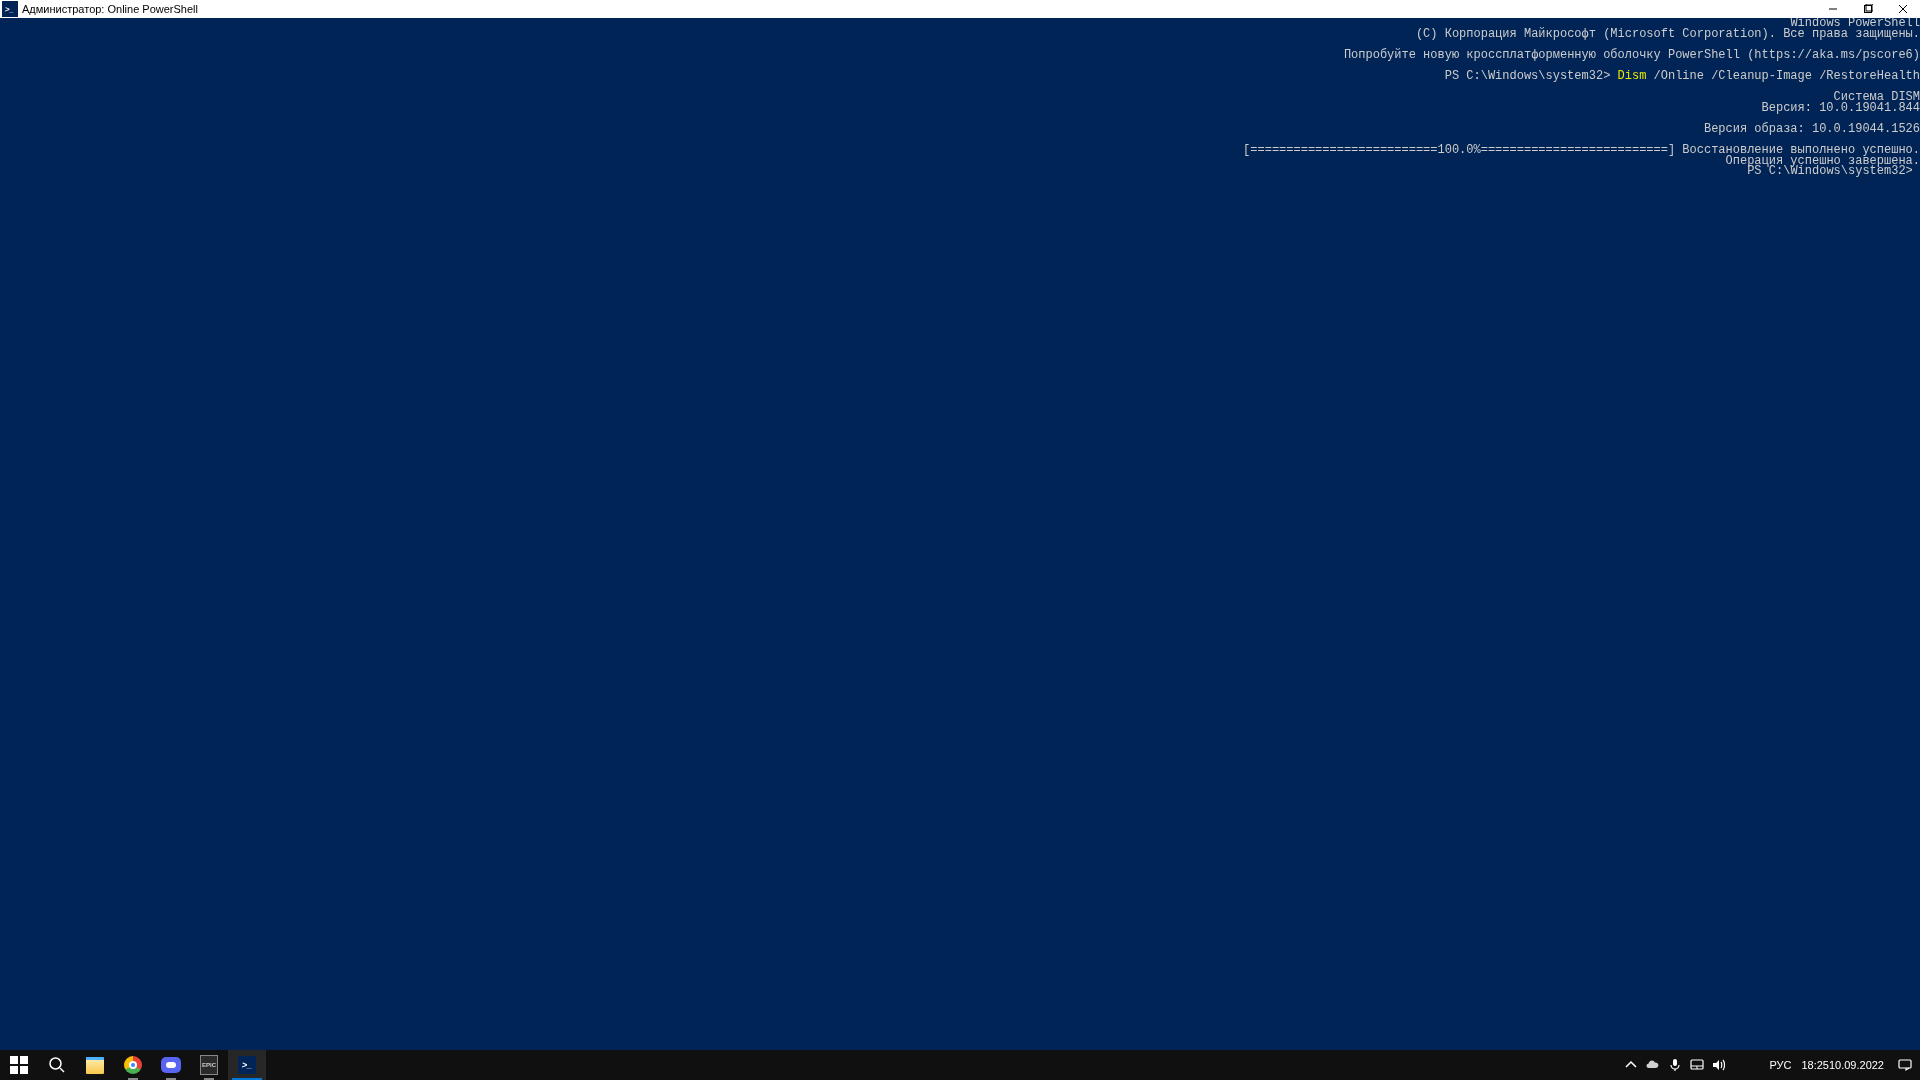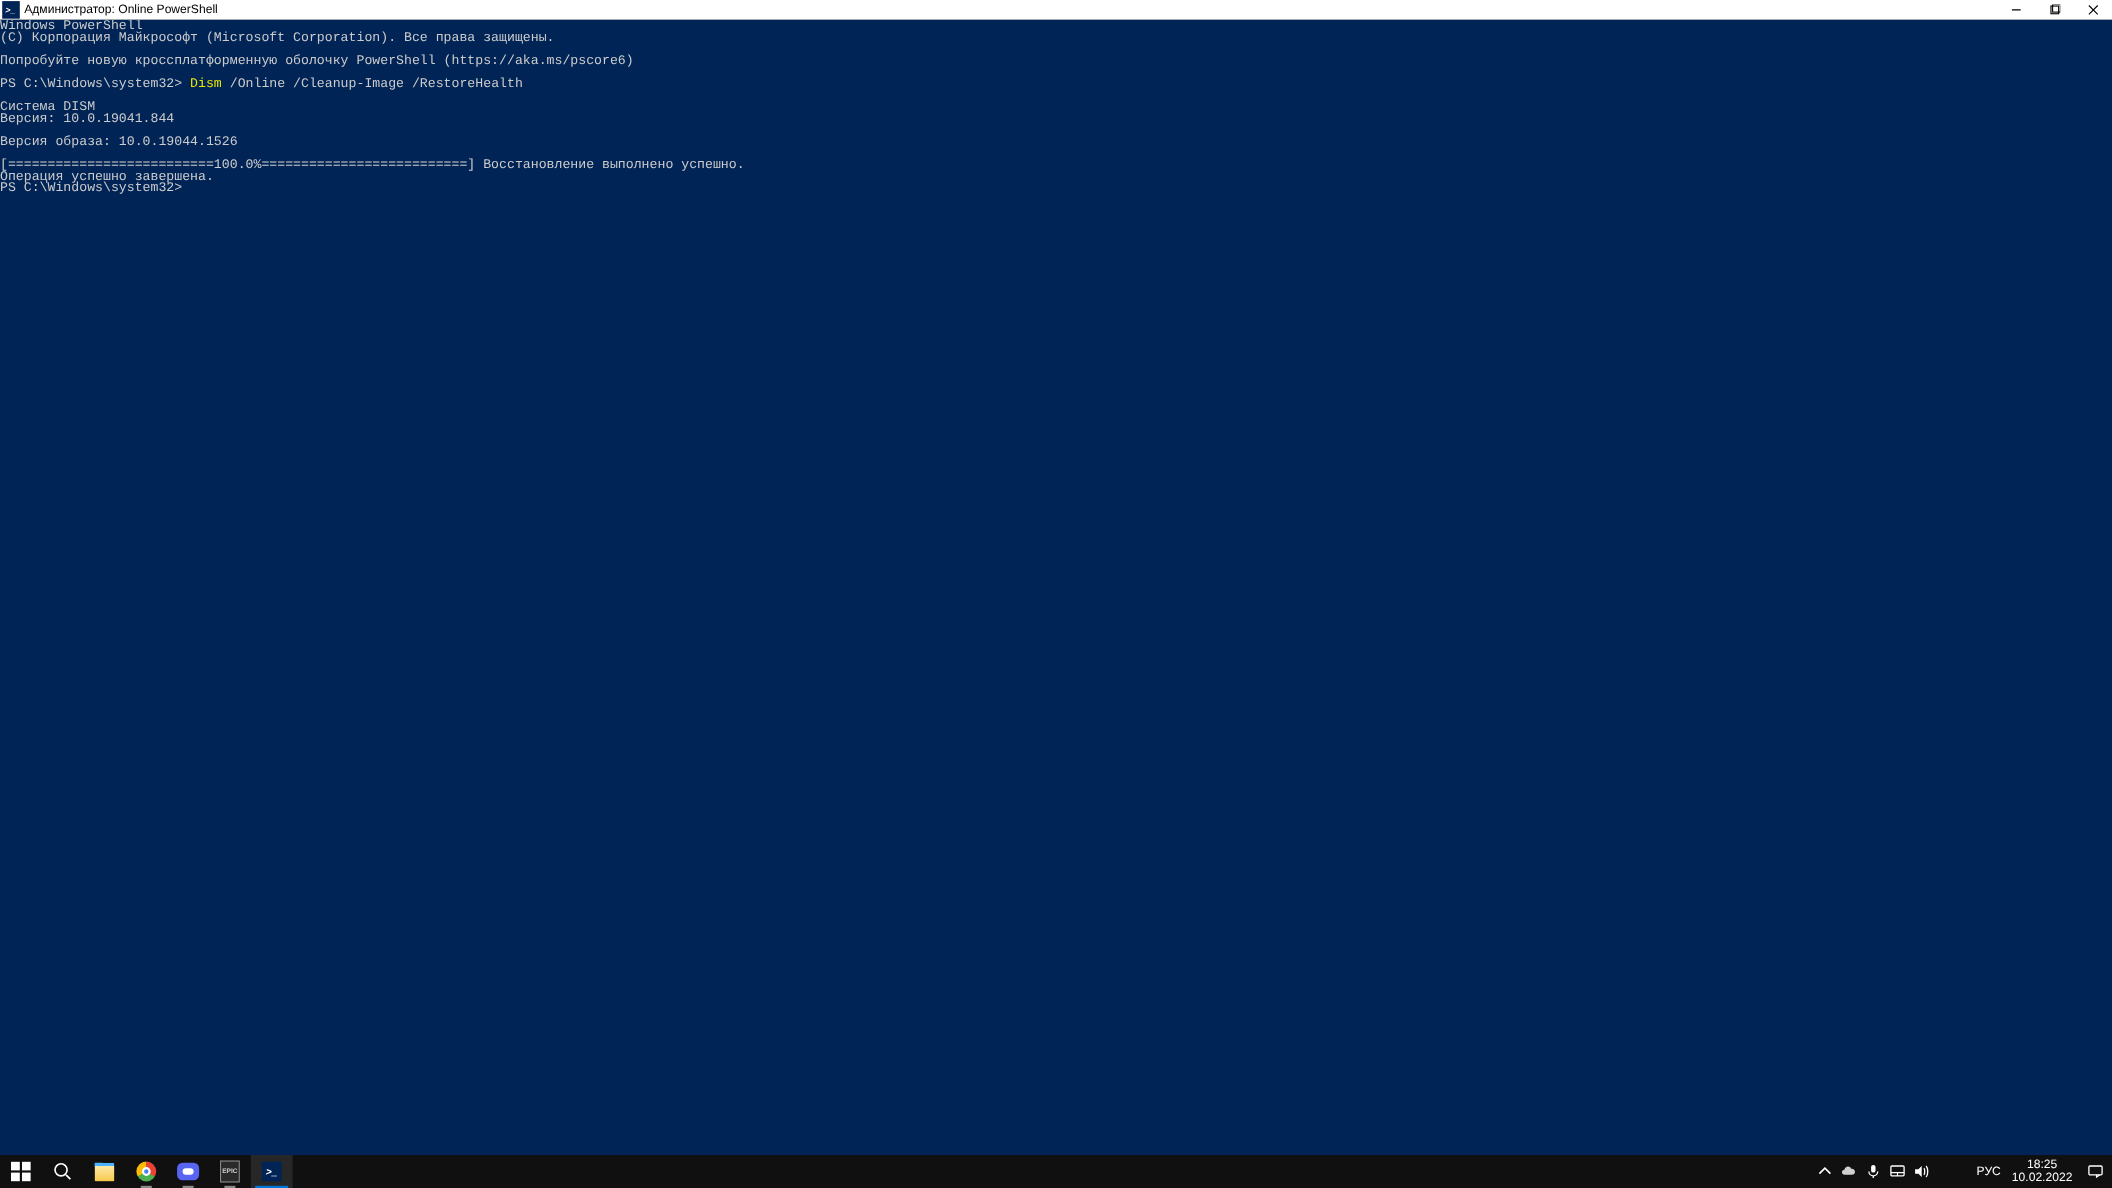--- a/index.html
+++ b/index.html
@@ -17,33 +17,33 @@
   
   .screen{width:1920px;height:1080px;display:flex;flex-direction:column;}
   .app-window{flex:1;display:flex;flex-direction:column;min-height:0;}
   .titlebar{height:18px;background:var(--titlebar-bg);display:flex;align-items:center;font-size:11px;color:var(--titlebar-text);}
   .titlebar .app-icon{width:16px;height:16px;margin:0 4px 0 2px;background:#012456;display:flex;align-items:center;justify-content:center;}
   .titlebar .app-icon span{color:#fff;font-size:8px;font-weight:bold;transform:skewX(-10deg);}
   .titlebar .title-text{flex:0 0 auto;}
   .titlebar .spacer{flex:1;}
   .titlebar .win-btn{width:35px;height:18px;display:flex;align-items:center;justify-content:center;color:#000;}
   .titlebar .win-btn svg{width:10px;height:10px;}
-  .terminal{flex:1;background:var(--ps-bg);color:var(--ps-text);font-family:Consolas,'Courier New',monospace;font-size:12px;line-height:10.6px;padding:0;white-space:pre;overflow:hidden;}
+  .terminal{flex:1;background:var(--ps-bg);color:var(--ps-text);font-family:Consolas,'Courier New',monospace;font-size:12px;line-height:10.6px;padding:0;white-space:pre;overflow:hidden;text-align:right;}
   .terminal .line{height:10.6px;}
   .prompt{color:var(--ps-text);}
   .cmd-yellow{color:var(--ps-yellow);}
   .taskbar{height:30px;background:var(--taskbar-bg);display:flex;align-items:stretch;color:#fff;font-size:11px;}
   .tb-btn{width:38px;display:flex;align-items:center;justify-content:center;position:relative;}
   .tb-btn.active::after{content:"";position:absolute;bottom:0;left:4px;right:4px;height:2px;background:var(--taskbar-active);}
   .tb-btn.running::after{content:"";position:absolute;bottom:0;left:14px;right:14px;height:2px;background:#8a8a8a;}
   .tb-btn.active{background:#272727;}
   .tb-spacer{flex:1;}
   .tray{display:flex;align-items:center;gap:6px;padding:0 6px;}
   .tray .ic{width:16px;height:16px;display:flex;align-items:center;justify-content:center;color:var(--taskbar-icon-muted);}
-  .clock{display:flex;flex-direction:column;align-items:center;justify-content:center;font-size:11px;line-height:12px;padding:0 6px;color:#fff;}
+  .clock{display:flex;flex-direction:row;align-items:center;justify-content:center;font-size:11px;line-height:12px;padding:0 6px;color:#fff;}
   .lang{font-size:11px;color:#fff;padding:0 4px;display:flex;align-items:center;margin-left:32px;}
   .notif{width:30px;display:flex;align-items:center;justify-content:center;}
   
   .ic-start svg,.tb-btn svg{width:18px;height:18px;}
   .explorer-icon{width:18px;height:14px;background:linear-gradient(#ffe9a6,#f7c84b);border-top:3px solid #4db2ff;position:relative;border-radius:1px;}
   .explorer-icon::before{content:"";position:absolute;left:0;top:-3px;width:8px;height:3px;background:#4db2ff;border-radius:1px 1px 0 0;}
   .chrome-icon{width:18px;height:18px;border-radius:50%;background:conic-gradient(#ea4335 0 120deg,#4caf50 120deg 240deg,#fbbc05 240deg 360deg);position:relative;}
   .chrome-icon::after{content:"";position:absolute;inset:5px;background:#fff;border-radius:50%;}
   .chrome-icon::before{content:"";position:absolute;inset:7px;background:#4285f4;border-radius:50%;z-index:1;}
   .discord-icon{width:20px;height:16px;background:#5865F2;border-radius:5px;display:flex;align-items:center;justify-content:center;}
@@ -160,21 +160,21 @@
         <svg viewBox="0 0 16 16">
             <polygon points="2,6 5,6 8,3 8,13 5,10 2,10" fill="#fff"></polygon>
             <path d="M10 5c1 1 1 5 0 6" fill="none" stroke="#fff" stroke-width="1.2"></path>
             <path d="M12 3c2 2 2 8 0 10" fill="none" stroke="#fff" stroke-width="1.2"></path>
           </svg>
       </div>
     </div>
     <div class="lang">РУС</div>
     <div class="clock">
       <div>18:25</div>
-      <div>10.02.2022</div>
+      <div>10.09.2022</div>
     </div>
     <div class="notif">
       <svg viewBox="0 0 16 16" width="16" height="16">
         <rect x="2" y="3" width="12" height="8" rx="1" fill="none" stroke="#fff" stroke-width="1.2"></rect>
         <polyline points="9,11 9,13 12,11" fill="none" stroke="#fff" stroke-width="1.2"></polyline>
       </svg>
     </div>
   </div>
 </div>
 

